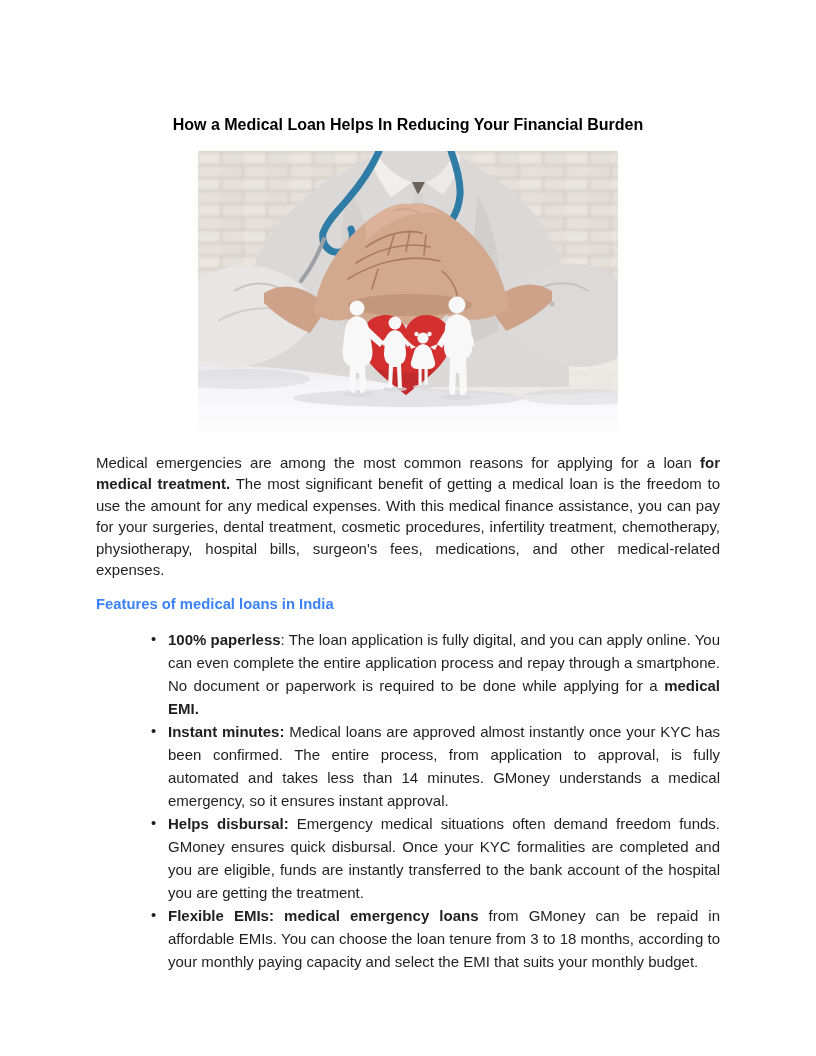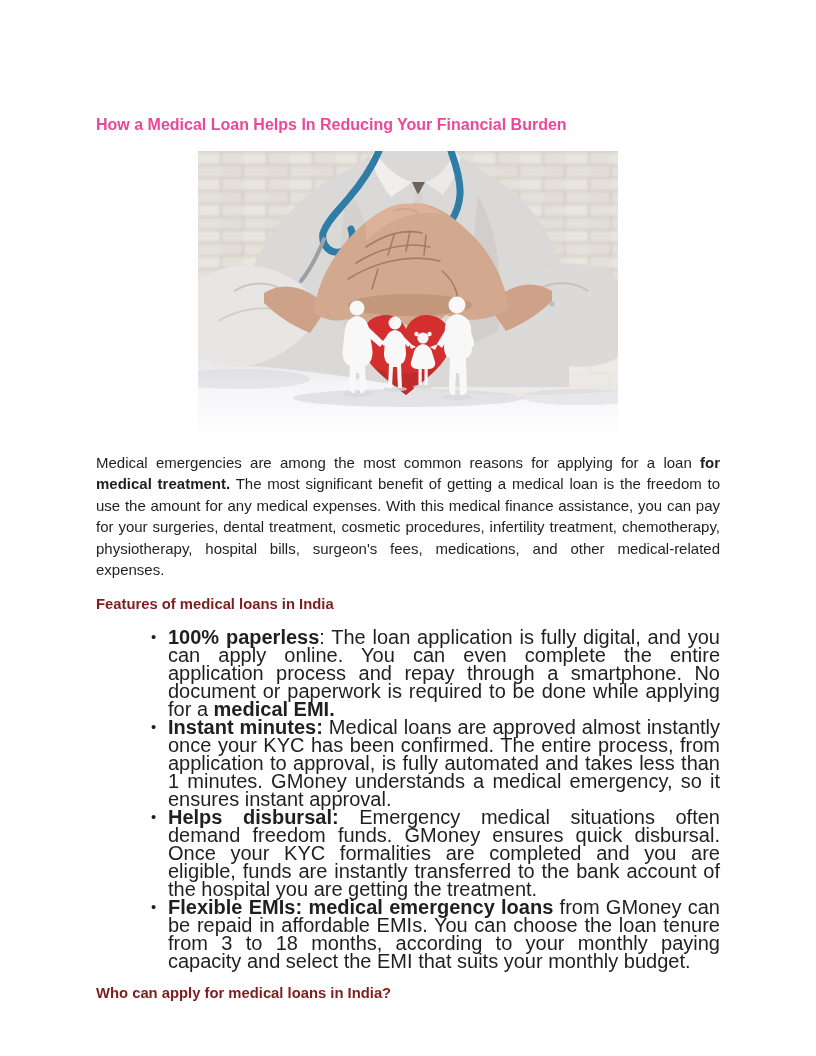--- a/index.html
+++ b/index.html
@@ -10,21 +10,22 @@
     background:#ffffff;
     box-sizing:border-box;
     padding:116px 96px 0 96px;
     font-family:"Liberation Sans", sans-serif;
     color:#1f1f1f;
   }
   h1.doc-title{
     font-size:16px;
     line-height:18px;
     font-weight:700;
-    color:#ec4899;
+    color:#000000;
+    text-align:center;
     margin:0;
   }
   figure.hero{
     width:420px;height:281px;
     margin:17px auto 0 auto;
     padding:0;
     overflow:hidden;
   }
   figure.hero svg{display:block;}
   .body-text{
@@ -32,39 +33,39 @@
     line-height:21.45px;
     text-align:justify;
     text-justify:inter-word;
     margin:13px 0 0 0;
   }
   p.intro{margin-top:20px;}
   h2.sub-heading{
     font-size:14.8px;
     line-height:21.45px;
     font-weight:700;
-    color:#7f1d1d;
+    color:#3b82f6;
     margin:13px 0 0 0;
   }
   a.doc-link{
     color:#0563c1;
     font-weight:700;
     text-decoration:underline;
     cursor:pointer;
   }
   ul.bullets{
     list-style:none;
     margin:13px 0 0 0;
     padding:0;
   }
   ul.bullets li{
     position:relative;
     padding-left:72px;
-    font-size:20px;
-    line-height:18px;
+    font-size:15px;
+    line-height:23px;
     text-align:justify;
     text-justify:inter-word;
   }
   ul.bullets li::before{
     content:"\2022";
     position:absolute;
     left:55px;
     top:0;
     font-size:14.8px;
     color:#1f1f1f;
@@ -205,20 +206,19 @@
     </svg>
   </figure>
 
   <p class="body-text intro"><span>Medical emergencies are among the most common reasons for applying for a loan </span><b>for medical treatment.</b><span> The most significant benefit of getting a medical loan is the freedom to use the amount for any medical expenses. With this medical finance assistance, you can pay for your surgeries, dental treatment, cosmetic procedures, infertility treatment, chemotherapy, physiotherapy, hospital bills, surgeon's fees, medications, and other medical-related expenses.</span></p>
 
   <h2 class="sub-heading">Features of medical loans in India</h2>
 
 
   <ul class="bullets">
     <li><b>100% paperless</b><span>: The loan application is fully digital, and you can apply online. You can even complete the entire application process and repay through a smartphone. No document or paperwork is required to be done while applying for a </span><b>medical EMI.</b></li>
-    <li><b>Instant minutes:</b><span> Medical loans are approved almost instantly once your KYC has been confirmed. The entire process, from application to approval, is fully automated and takes less than 1 minutes. GMoney understands a medical emergency, so it ensures instant approval.</span><b></b></li>
+    <li><b>Instant minutes:</b><span> Medical loans are approved almost instantly once your KYC has been confirmed. The entire process, from application to approval, is fully automated and takes less than 14 minutes. GMoney understands a medical emergency, so it ensures instant approval.</span><b></b></li>
     <li><b>Helps disbursal:</b><span> Emergency medical situations often demand freedom funds. GMoney ensures quick disbursal. Once your KYC formalities are completed and you are eligible, funds are instantly transferred to the bank account of the hospital you are getting the treatment.</span><b></b></li>
     <li><b>Flexible EMIs: medical emergency loans</b><span> from GMoney can be repaid in affordable EMIs. You can choose the loan tenure from 3 to 18 months, according to your monthly paying capacity and select the EMI that suits your monthly budget.</span><b></b></li>
   </ul>
 
-  <h2 class="sub-heading">Who can apply for medical loans in India?</h2>
 
 </div>
 
 </body></html>

